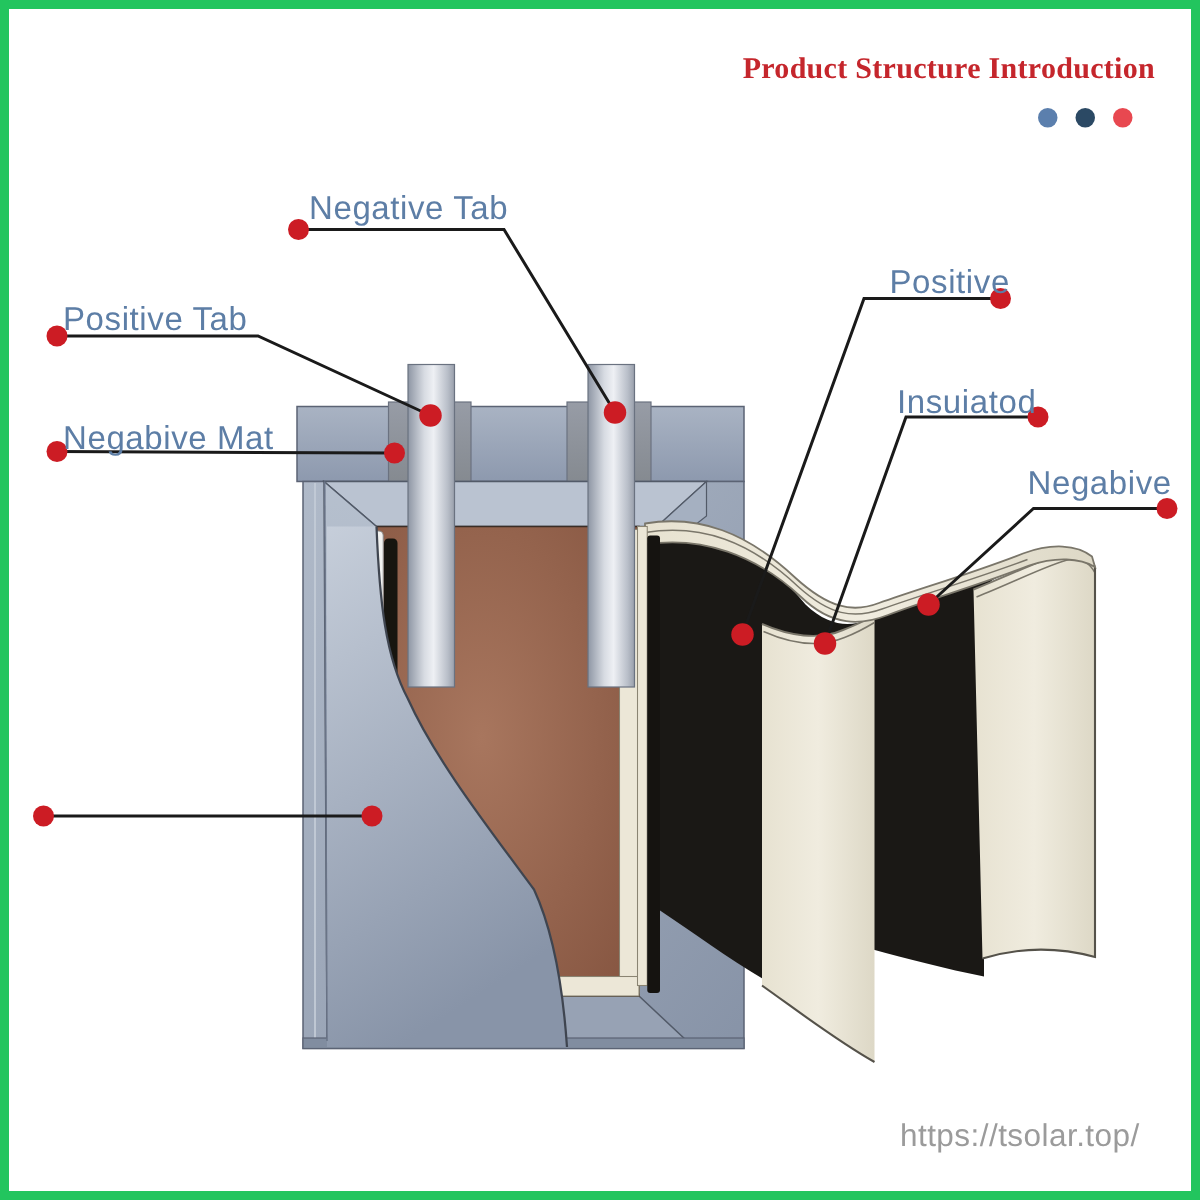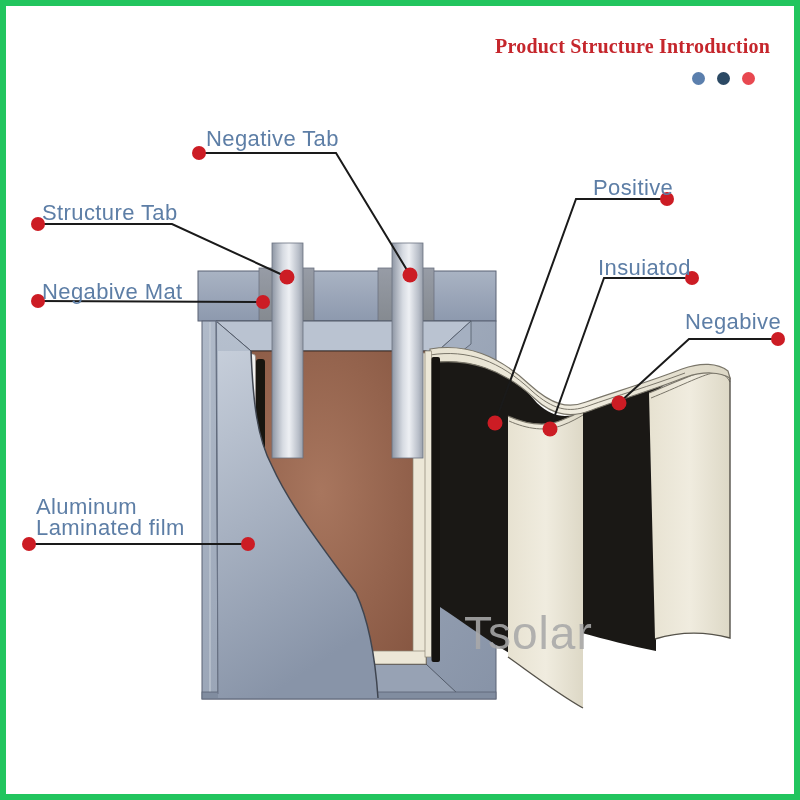--- a/index.html
+++ b/index.html
@@ -187,31 +187,27 @@
   <div class="txt title" style="right:24px; top:29px;">Product Structure Introduction</div>
 
   <div class="dots" style="left:686px; top:66px;">
     <span class="dot d1"></span>
     <span class="dot d2"></span>
     <span class="dot d3"></span>
   </div>
 
   <div class="txt label" style="left:200px; top:120px;">Negative Tab</div>
 
-  <div class="txt label" style="left:36px; top:194px;">Structure Tab</div>
+  <div class="txt label" style="left:36px; top:194px;">Positive Tab</div>
 
   <div class="txt label" style="left:36px; top:273px;">Negabive Mat</div>
 
-  <div class="txt label" style="left:30px; top:490px; line-height:21px;">
-    <div>Aluminum</div>
-    <div>Laminated film</div>
-  </div>
 
   <div class="txt label" style="left:567px; top:169px;margin-left:20px;">Positive</div>
 
   <div class="txt label" style="left:592px; top:249px;">Insuiatod</div>
 
   <div class="txt label" style="left:679px; top:303px;">Negabive</div>
 
-  <div class="watermark" style="left:458px; top:600px;">Tsolar</div>
-
+
+  <div class="txt url" style="left:594px; top:740px;">https://tsolar.top/</div>
 
 </div>
 
 </body></html>

